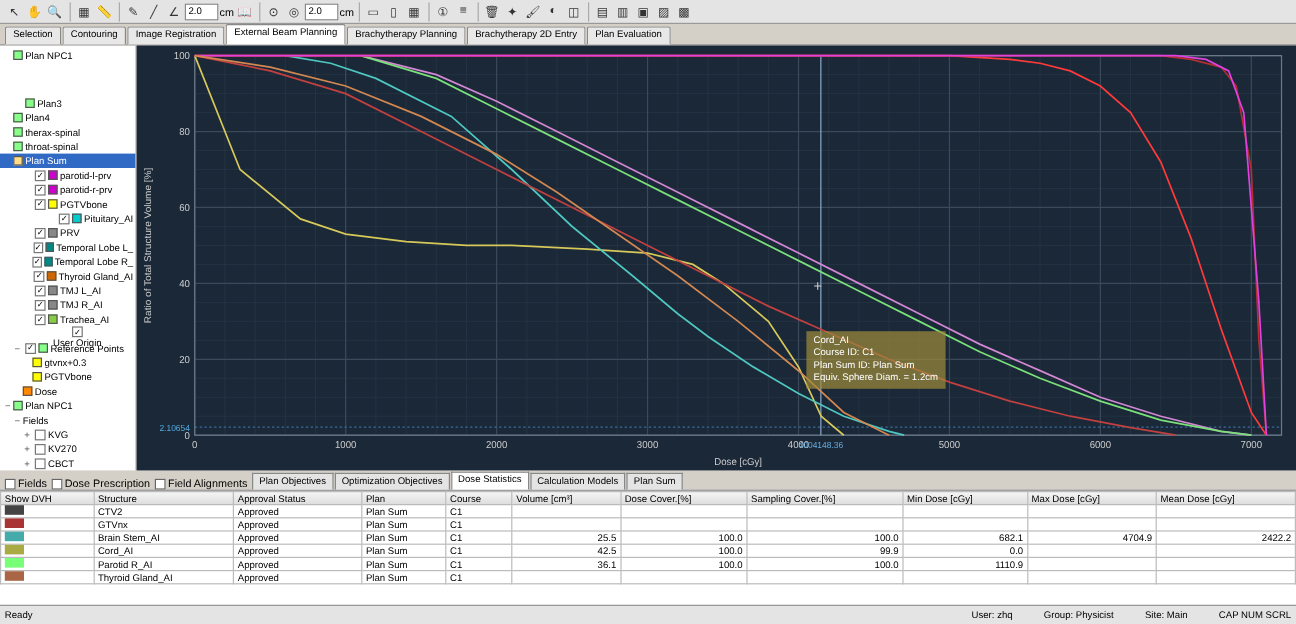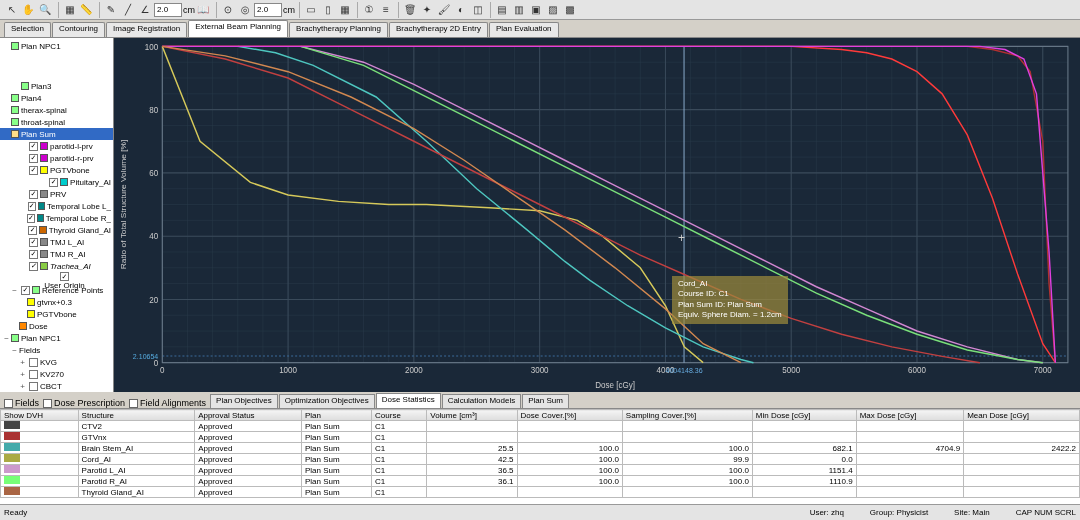--- a/index.html
+++ b/index.html
@@ -175,21 +175,21 @@
         <span class="ck">✓</span>
         <span class="sw" style="background:#888"></span>
         <span>TMJ L_AI</span>
       </div>
       <div class="tn" style="padding-left: 18px;">
         <span class="ex"></span>
         <span class="ck">✓</span>
         <span class="sw" style="background:#888"></span>
         <span>TMJ R_AI</span>
       </div>
-      <div class="tn" style="padding-left: 18px; font-style: italic;">
+      <div class="tn" style="padding-left: 18px;">
         <span class="ex"></span>
         <span class="ck">✓</span>
         <span class="sw" style="background:#8c4"></span>
         <span>Trachea_AI</span>
       </div>
       <div class="tn" style="padding-left: 18px; flex-direction: column;">
         <span class="ex"></span>
         <span class="ck">✓</span>
         <span>User Origin</span>
       </div>
@@ -446,33 +446,20 @@
           <td>Plan Sum</td>
           <td>C1</td>
           <td class="num">42.5</td>
           <td class="num">100.0</td>
           <td class="num">99.9</td>
           <td class="num">0.0</td>
           <td class="num"></td>
           <td class="num"></td>
         </tr>
         <tr>
-          <td><span class="rsw" style="background:#c9c"></span></td>
-          <td>Parotid L_AI</td>
-          <td>Approved</td>
-          <td>Plan Sum</td>
-          <td>C1</td>
-          <td class="num">36.5</td>
-          <td class="num">100.0</td>
-          <td class="num">100.0</td>
-          <td class="num">1151.4</td>
-          <td class="num"></td>
-          <td class="num"></td>
-        </tr>
-        <tr>
           <td><span class="rsw" style="background:#7f7"></span></td>
           <td>Parotid R_AI</td>
           <td>Approved</td>
           <td>Plan Sum</td>
           <td>C1</td>
           <td class="num">36.1</td>
           <td class="num">100.0</td>
           <td class="num">100.0</td>
           <td class="num">1110.9</td>
           <td class="num"></td>

